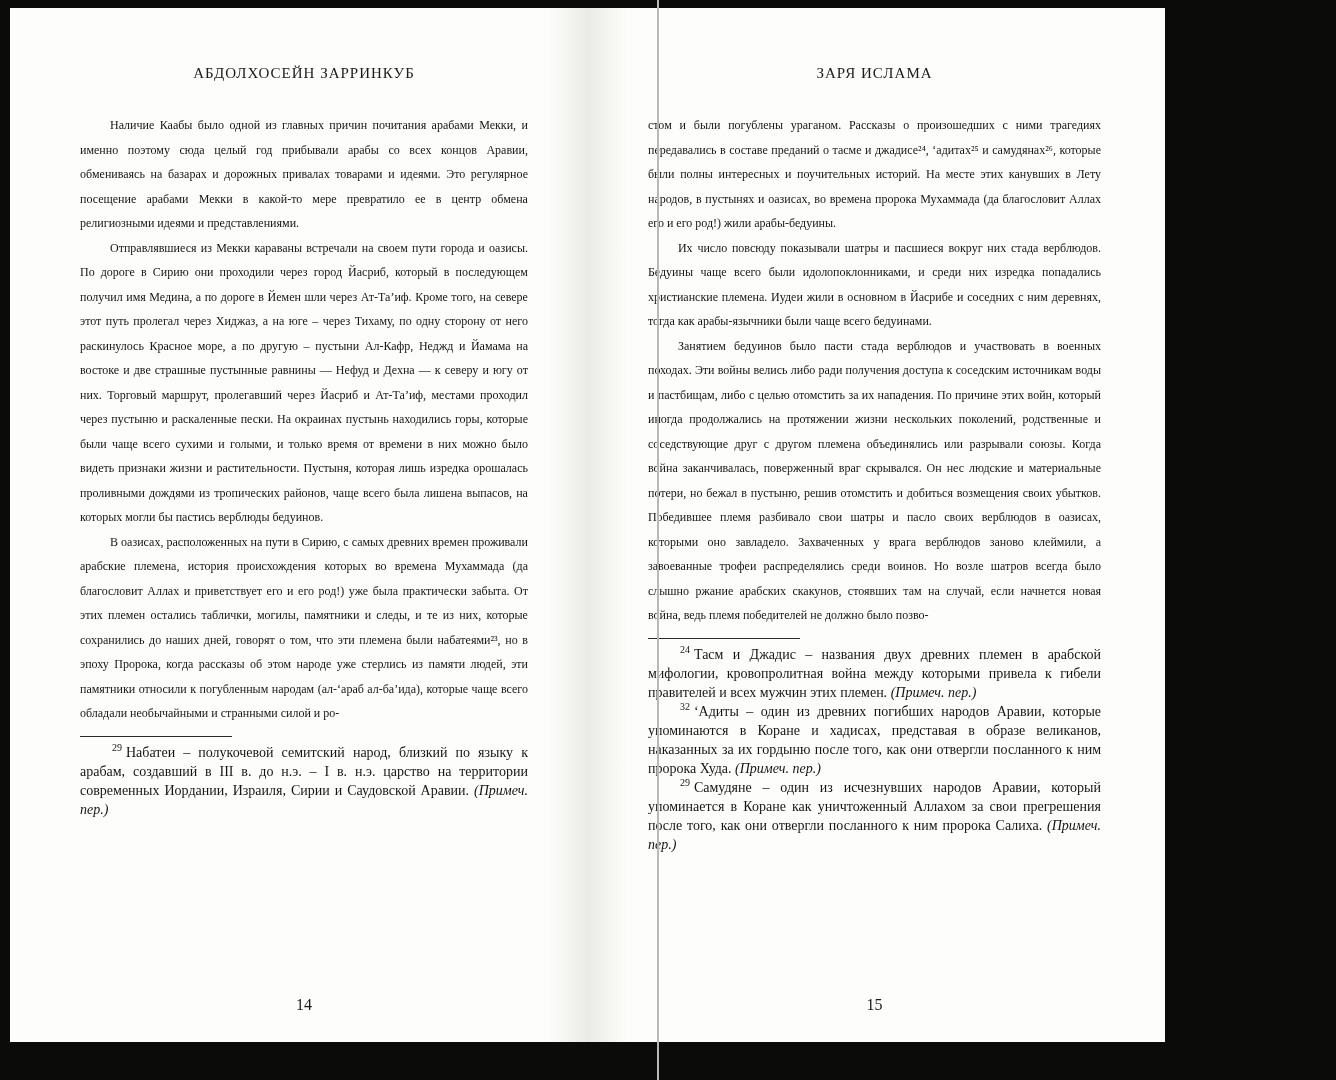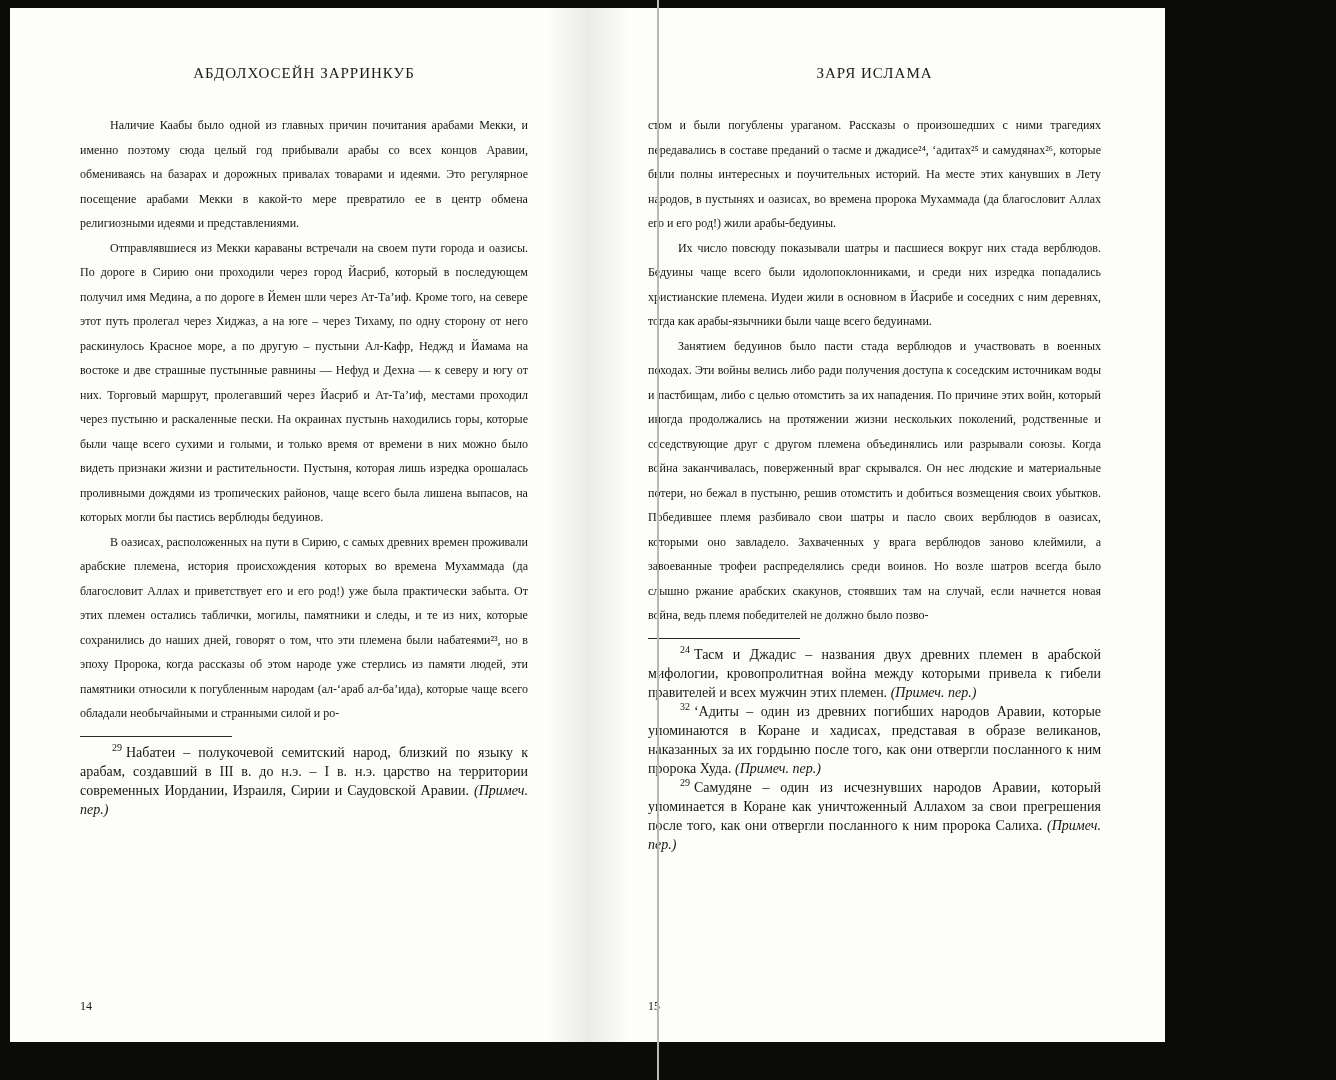--- a/index.html
+++ b/index.html
@@ -78,22 +78,22 @@
   .footnote { text-indent: 32px; }
   .footnote sup {
     font-size: 10px;
     line-height: 0;
     margin-right: 4px;
   }
   .footnote .fn-source { font-style: italic; }
   .page-number {
     position: absolute;
     bottom: 28px;
-    font-size: 12px;
-    text-align: left;
+    font-size: 16px;
+    text-align: center;
     color: #1c1b1a;
   }
   .page.left  .page-number { left: 70px; right: 60px; }
   .page.right .page-number { left: 60px; right: 64px; }
 </style>
 </head>
 <body>
 
 <div class="spread">
   <div class="paper">

